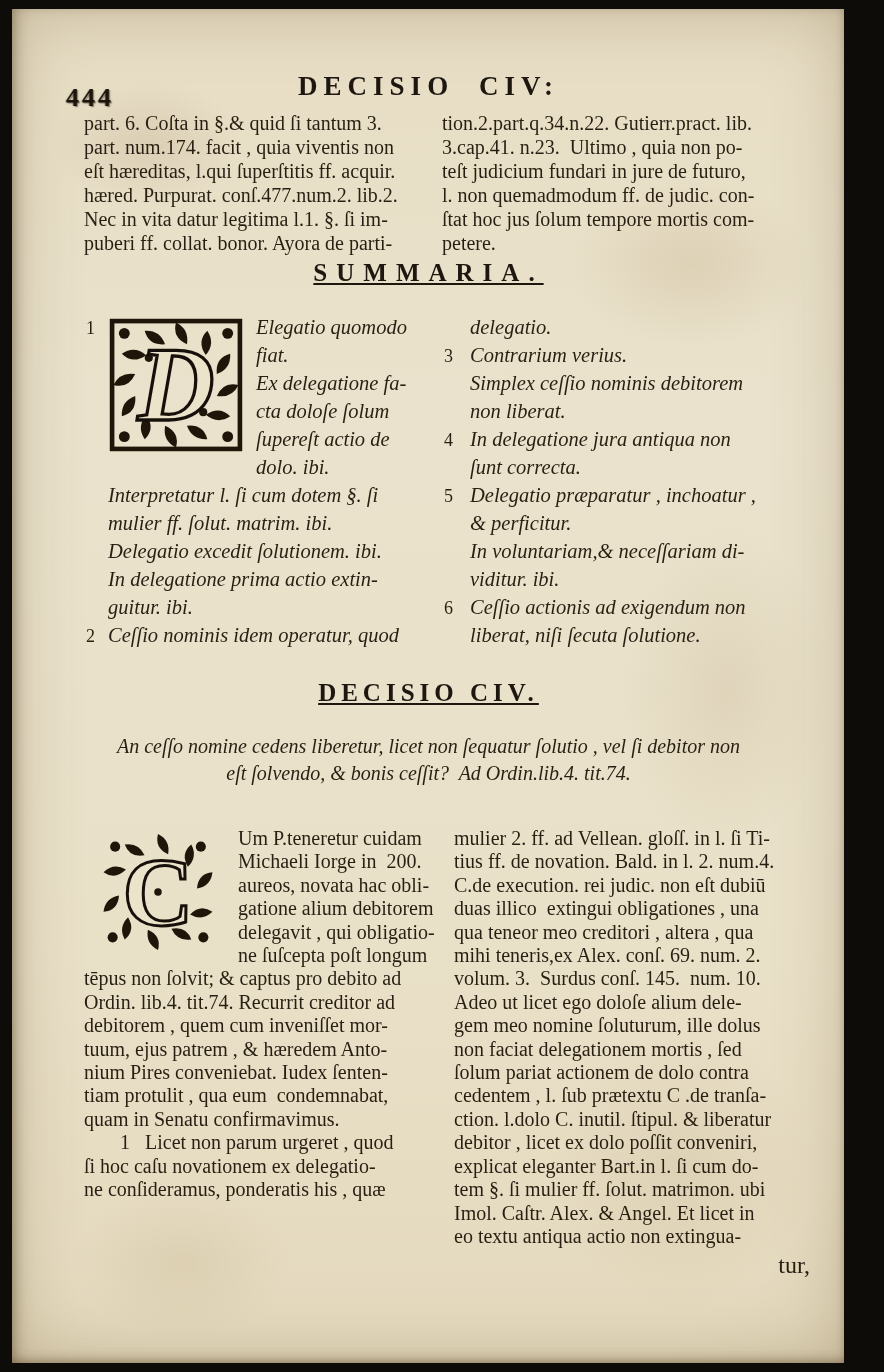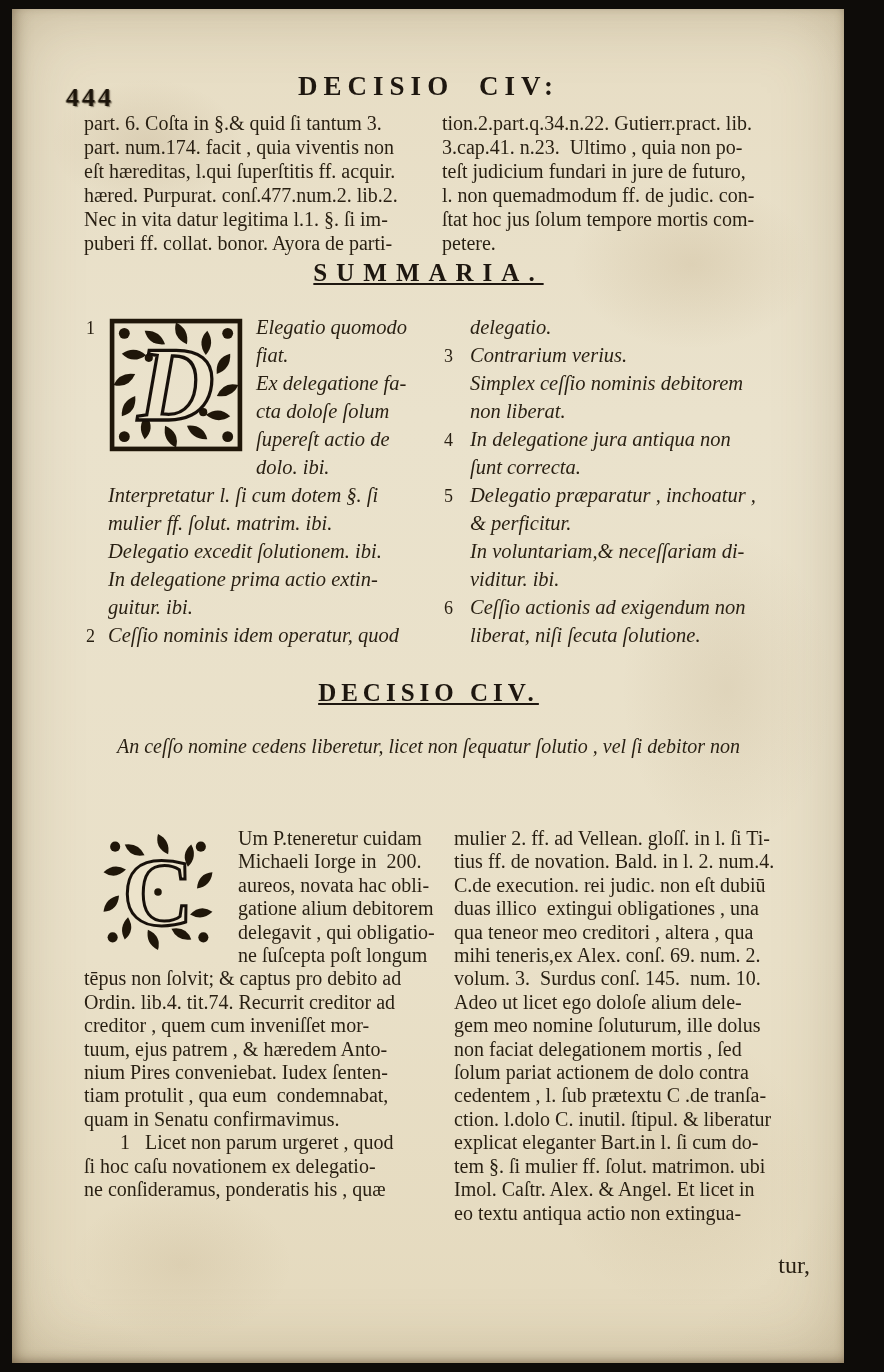--- a/index.html
+++ b/index.html
@@ -182,20 +182,21 @@
         <div class="tline"><span class="ltxt">&amp; perficitur.</span></div>
         <div class="tline"><span class="ltxt">In voluntariam,&amp; neceſſariam di-</span></div>
         <div class="tline"><span class="ltxt">viditur. ibi.</span></div>
         <div class="tline"><span class="lnum">6</span><span class="ltxt">Ceſſio actionis ad exigendum non</span></div>
         <div class="tline"><span class="ltxt">liberat, niſi ſecuta ſolutione.</span></div>
       </div>
 
     <div class="section-heading decisio-heading">DECISIO CIV.</div>
     <div class="question">
         <div class="tline"><span class="ltxt">An ceſſo nomine cedens liberetur, licet non ſequatur ſolutio , vel ſi debitor non</span></div>
+        <div class="tline"><span class="ltxt">eſt ſolvendo, &amp; bonis ceſſit?  Ad Ordin.lib.4. tit.74.</span></div>
       </div>
 
     <div class="col body-left">
       <div class="dropcap dc-c">
         <svg viewBox="0 0 100 100">
           <g class="foliage">
             <path d="M50 4 Q60 9 58 20 Q47 15 50 4Z"></path>
             <path d="M50 4 Q60 9 58 20 Q47 15 50 4Z" transform="rotate(35 50 50)"></path>
             <path d="M50 4 Q60 9 58 20 Q47 15 50 4Z" transform="rotate(70 50 50)"></path>
             <path d="M50 4 Q60 9 58 20 Q47 15 50 4Z" transform="rotate(110 50 50)"></path>
@@ -215,21 +216,21 @@
         </svg>
       </div>
     <div class="tline"><span class="ltxt">Um P.teneretur cuidam</span></div>
         <div class="tline"><span class="ltxt">Michaeli Iorge in  200.</span></div>
         <div class="tline"><span class="ltxt">aureos, novata hac obli-</span></div>
         <div class="tline"><span class="ltxt">gatione alium debitorem</span></div>
         <div class="tline"><span class="ltxt">delegavit , qui obligatio-</span></div>
         <div class="tline"><span class="ltxt">ne ſuſcepta poſt longum</span></div>
         <div class="tline"><span class="ltxt">tēpus non ſolvit; &amp; captus pro debito ad</span></div>
         <div class="tline"><span class="ltxt">Ordin. lib.4. tit.74. Recurrit creditor ad</span></div>
-        <div class="tline"><span class="ltxt">creditor , quem cum inveniſſet mor-</span></div>
+        <div class="tline"><span class="ltxt">debitorem , quem cum inveniſſet mor-</span></div>
         <div class="tline"><span class="ltxt">tuum, ejus patrem , &amp; hæredem Anto-</span></div>
         <div class="tline"><span class="ltxt">nium Pires conveniebat. Iudex ſenten-</span></div>
         <div class="tline"><span class="ltxt">tiam protulit , qua eum  condemnabat,</span></div>
         <div class="tline"><span class="ltxt">quam in Senatu confirmavimus.</span></div>
         <div class="tline ind"><span class="ltxt">1   Licet non parum urgeret , quod</span></div>
         <div class="tline"><span class="ltxt">ſi hoc caſu novationem ex delegatio-</span></div>
         <div class="tline"><span class="ltxt">ne conſideramus, ponderatis his , quæ</span></div>
       </div>
     <div class="col body-right">
         <div class="tline"><span class="ltxt">mulier 2. ff. ad Vellean. gloſſ. in l. ſi Ti-</span></div>
@@ -238,20 +239,21 @@
         <div class="tline"><span class="ltxt">duas illico  extingui obligationes , una</span></div>
         <div class="tline"><span class="ltxt">qua teneor meo creditori , altera , qua</span></div>
         <div class="tline"><span class="ltxt">mihi teneris,ex Alex. conſ. 69. num. 2.</span></div>
         <div class="tline"><span class="ltxt">volum. 3.  Surdus conſ. 145.  num. 10.</span></div>
         <div class="tline"><span class="ltxt">Adeo ut licet ego doloſe alium dele-</span></div>
         <div class="tline"><span class="ltxt">gem meo nomine ſoluturum, ille dolus</span></div>
         <div class="tline"><span class="ltxt">non faciat delegationem mortis , ſed</span></div>
         <div class="tline"><span class="ltxt">ſolum pariat actionem de dolo contra</span></div>
         <div class="tline"><span class="ltxt">cedentem , l. ſub prætextu C .de tranſa-</span></div>
         <div class="tline"><span class="ltxt">ction. l.dolo C. inutil. ſtipul. &amp; liberatur</span></div>
+        <div class="tline"><span class="ltxt">debitor , licet ex dolo poſſit conveniri,</span></div>
         <div class="tline"><span class="ltxt">explicat eleganter Bart.in l. ſi cum do-</span></div>
         <div class="tline"><span class="ltxt">tem §. ſi mulier ff. ſolut. matrimon. ubi</span></div>
         <div class="tline"><span class="ltxt">Imol. Caſtr. Alex. &amp; Angel. Et licet in</span></div>
         <div class="tline"><span class="ltxt">eo textu antiqua actio non extingua-</span></div>
       </div>
 
     <div class="catchword">tur,</div>
   </div>
 
   <div class="next-page"></div>

